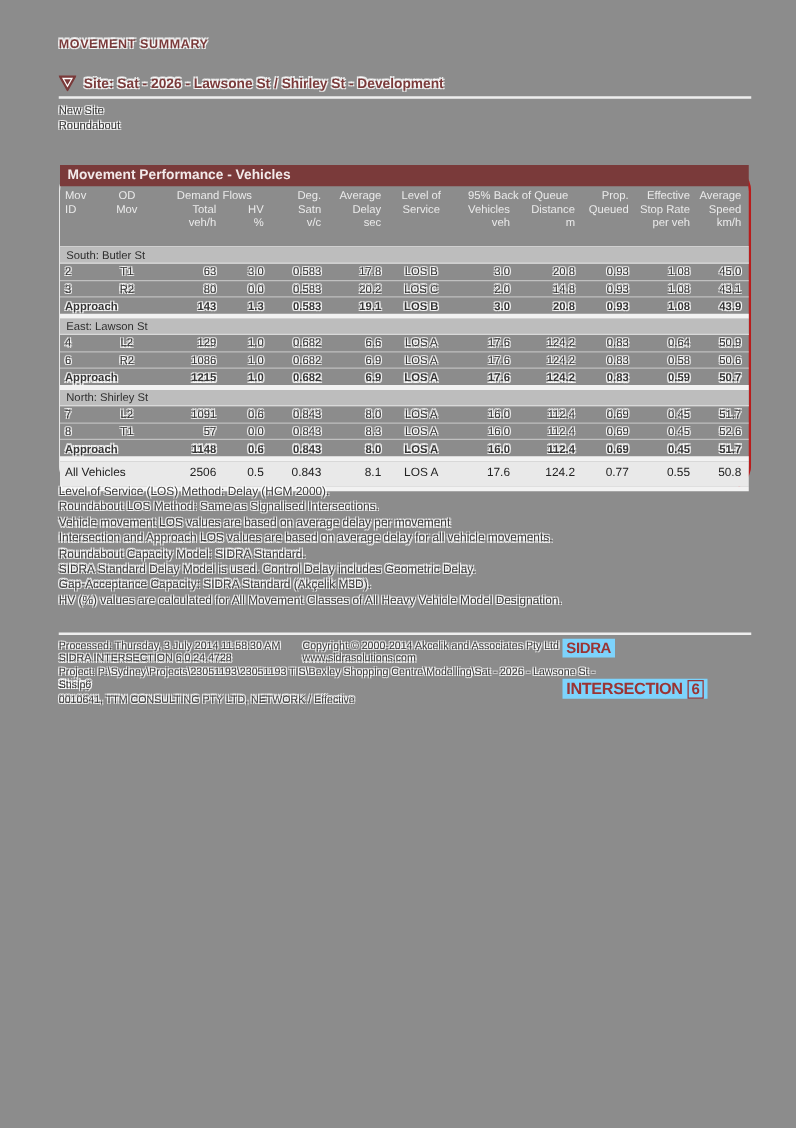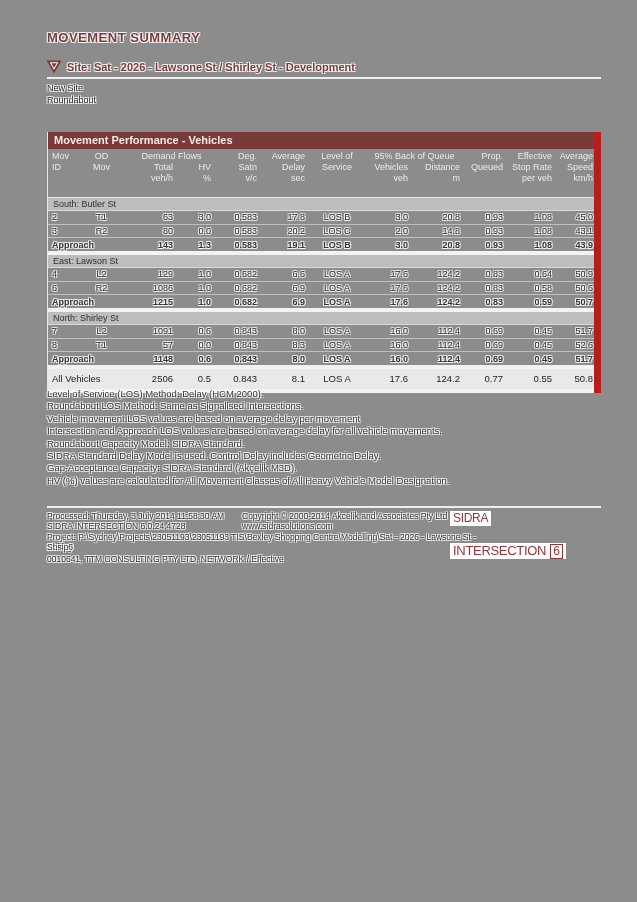--- a/index.html
+++ b/index.html
@@ -15,35 +15,35 @@
   body{
     background:var(--page-bg);
     font-family:"Liberation Sans", sans-serif;
     position:relative;
     overflow:hidden;
   }
   .abs{position:absolute;}
   
   .page-title{
     left:47px;top:30px;
-    font-size:13px;font-weight:bold;letter-spacing:.5px;
+    font-size:10px;font-weight:bold;letter-spacing:.5px;
     color:var(--maroon);
     text-shadow:var(--halo);
   }
   .site-row{left:47px;top:60px;display:flex;align-items:center;gap:6px;}
   .site-row svg{display:block;}
   .site-title{
     font-size:11px;font-weight:bold;color:var(--maroon);
     text-shadow:var(--halo);
   }
   .rule{left:47px;top:77px;width:554px;height:2px;background:#eeeeee;}
   .site-sub{left:47px;font-size:9px;color:#353535;text-shadow:var(--halo);}
   
   .tbl{left:47px;top:132px;width:554px;background:var(--page-bg);
-       border-left:1px solid #e6e6e6;border-right:7px solid #b91c1c;}
+       border-left:1px solid #e6e6e6;border-right:2px solid #b91c1c;border-radius:21px;}
   .tbl-title{
     height:17px;background:var(--maroon);color:#f3eaea;
     font-size:11px;font-weight:bold;line-height:17px;padding-left:6px;
   }
   .grid{display:grid;grid-template-columns:30px 47px 55px 38px 46px 48px 50px 53px 52px 43px 49px 41px;}
   .tbl-head{border-bottom:1px solid #e6e6e6;padding:2px 0 13px 0;}
   .hc{display:flex;flex-direction:column;}
   .hl{font-size:9px;line-height:11px;color:#ebebeb;white-space:nowrap;}
   .hg{display:flex;flex-direction:column;}
   .hg .glabel{font-size:9px;line-height:11px;color:#ebebeb;text-align:center;white-space:nowrap;}
@@ -78,21 +78,21 @@
   .ft{font-size:8.5px;line-height:9.5px;color:#3a3a3a;text-shadow:var(--halo);white-space:nowrap;}
   .ft-left1{left:47px;top:512px;}
   .ft-left2{left:47px;top:522px;}
   .ft-right1{left:242px;top:512px;}
   .ft-right2{left:242px;top:522px;}
   .ft-project{left:47px;top:533px;max-width:445px;white-space:normal;}
   .ft-project2{left:47px;top:543px;}
   .ft-license{left:47px;top:555px;}
   .logo{left:450px;top:511px;display:flex;flex-direction:column;align-items:flex-start;gap:1px;}
   .logo-chip{
-    background:#ffffff;color:#9a3434;font-weight:normal;
+    background:#7dd3fc;color:#9a3434;font-weight:bold;
     padding:0 3px;letter-spacing:-.3px;white-space:nowrap;
   }
   .logo-chip.l1{font-size:12px;line-height:15px;}
   .logo-chip.l2{font-size:13px;line-height:16px;display:flex;gap:4px;align-items:center;margin-top:16px;}
   .logo-six{border:1px solid #9a3434;padding:0 2px;line-height:13px;font-size:12px;}
 </style>
 </head>
 <body>
 
 <div class="abs page-title">MOVEMENT SUMMARY</div>

